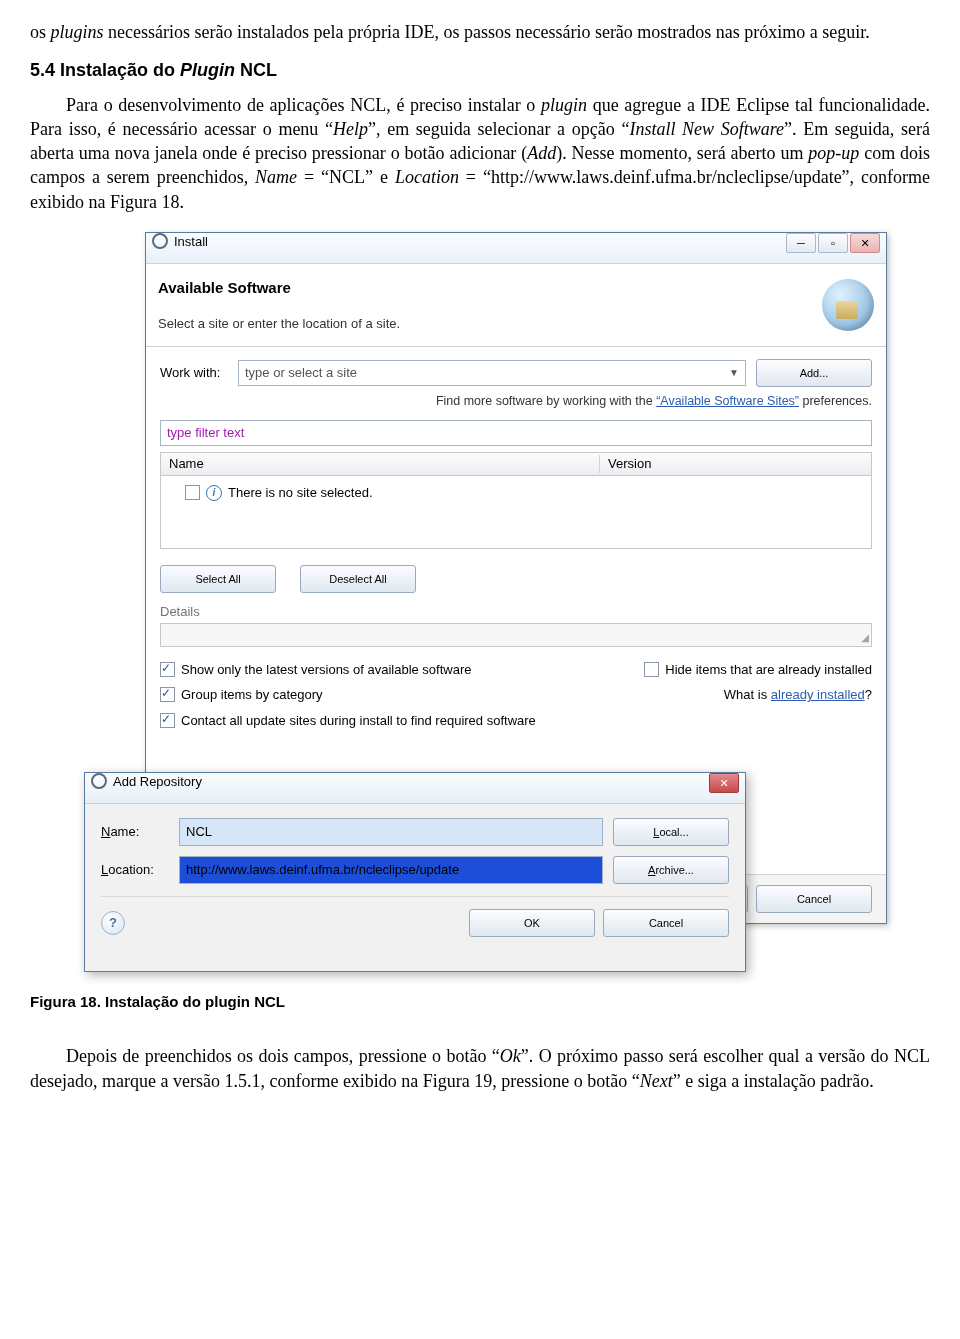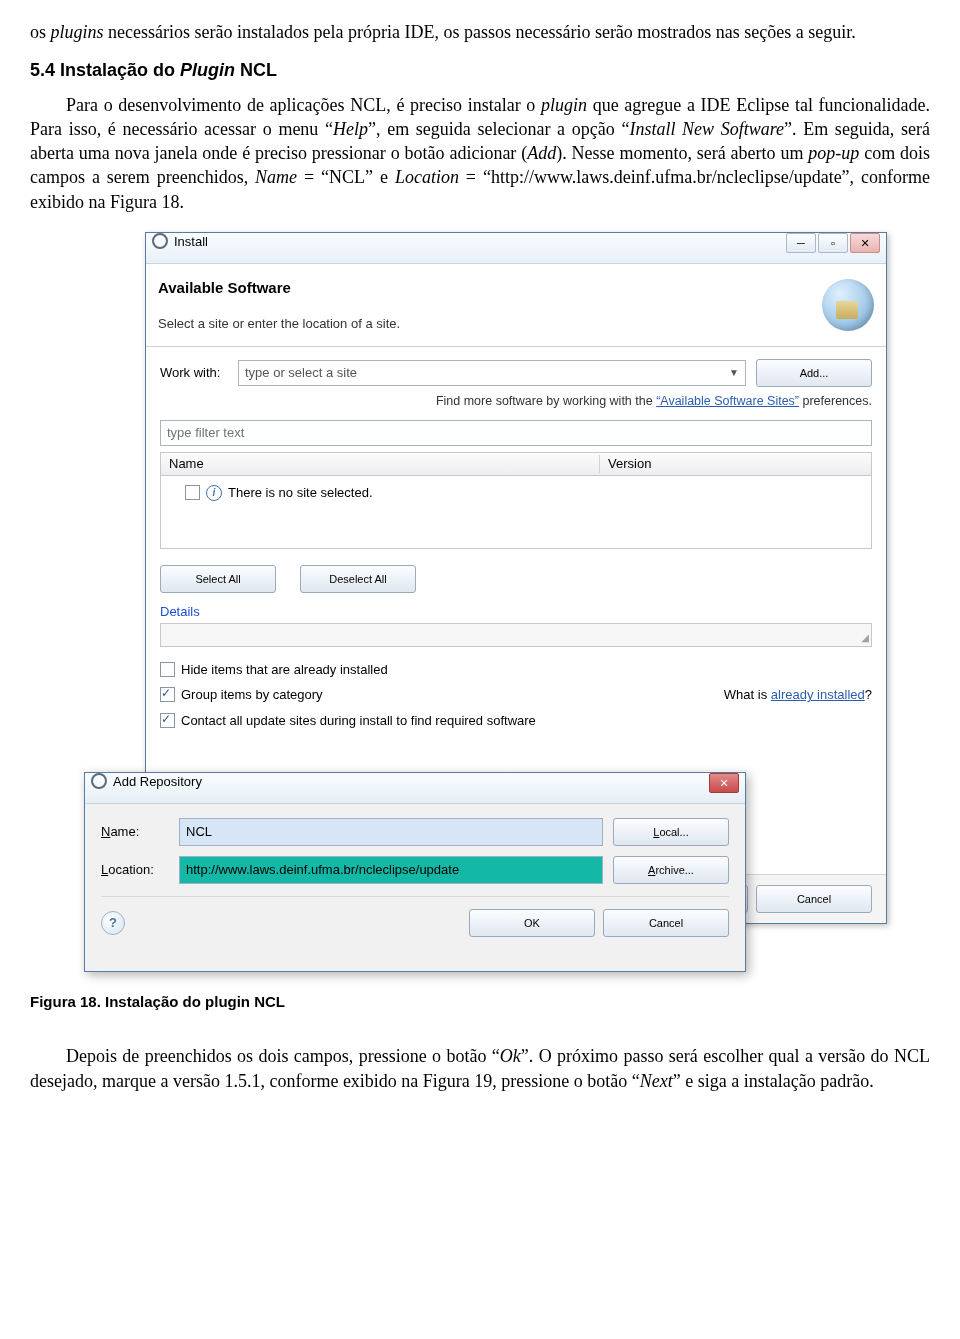--- a/index.html
+++ b/index.html
@@ -123,21 +123,21 @@
       padding:0 14px;
       display:inline-flex; align-items:center; justify-content:center;
       font-size:11px;
     }
     .hint-right {
       text-align:right; font-size:12.5px; color:#333; margin:-2px 0 10px 0;
     }
     .link { color:#2a5db0; text-decoration:underline; }
     .filter-field {
       height:24px; border:1px solid #a7b4c4;
-      padding:0 6px; color:#737373;
+      padding:0 6px; color:#a21caf;
       display:flex; align-items:center;
       margin-bottom:6px;
       text-align:right;
     }
     .tree-header {
       display:flex;
       background:linear-gradient(#fcfcfd,#ebedf0);
       border:1px solid #c8c8c8;
       height:22px; align-items:center;
       font-size:13px;
@@ -152,21 +152,21 @@
     .cb { width:13px; height:13px; border:1px solid #8a96a5; }
     .cb.on { background:#fff; position:relative;}
     .cb.on::after{content:"✓"; position:absolute; top:-3px; left:0; font-size:12px; color:#2c5aa0;}
     .info-i {
       width:14px; height:14px; border-radius:50%;
       border:1px solid #3a74b0;
       display:inline-flex; align-items:center; justify-content:center;
       font-size:10px; font-weight:bold; color:#3a74b0; font-style:italic;
     }
     .select-btns { display:flex; gap:24px; margin:16px 0 10px 0;}
-    .details-lbl { color:#1d4ed8; margin:6px 0 2px 0;}
+    .details-lbl { color:#737373; margin:6px 0 2px 0;}
     .details-box {
       border:1px solid #c8c8c8;
       height:22px;
       background:#f7f7f7;
       position:relative;
     }
     .grip { position:absolute; right:2px; bottom:1px; color:#9aa4b0; font-size:10px;}
     .opts { margin-top:14px; }
     .opt-row { display:flex; align-items:center; margin:8px 0; gap:6px;}
     .opt-row .left { flex:1; display:flex; align-items:center; gap:6px;}
@@ -203,38 +203,38 @@
       background:linear-gradient(#e28a8a,#c84a4a);
       border-color:#a33b3b; color:#fff;
     }
     .ar-body { padding:14px 16px 8px 16px;}
     .ar-row { display:flex; align-items:center; gap:10px; margin-bottom:10px;}
     .ar-row .albl { width:68px;}
     .ar-row .u { text-decoration:underline;}
     .ar-input {
       flex:1; height:26px;
       border:1px solid #9fb1c4;
-      background:#14b8a6;
+      background:#1d4ed8;
       padding:0 6px;
       display:flex; align-items:center;
     }
     .ar-input.sel { background:#d6e6f7;}
     .ar-bottom {
       border-top:1px solid #d8d8d8;
       margin-top:12px;
       padding-top:12px;
       display:flex; align-items:center;
     }
     .ar-bottom .right{ margin-left:auto; display:flex; gap:8px;}
   </style>
 </head>
 <body>
 
 <p>
-  <span>os </span><span class="italic">plugins</span><span> necessários serão instalados pela própria IDE, os passos necessário serão mostrados nas seções a seguir.</span>
+  <span>os </span><span class="italic">plugins</span><span> necessários serão instalados pela própria IDE, os passos necessário serão mostrados nas próximo a seguir.</span>
 </p>
 
 <div class="section-heading">
   <span>5.4 Instalação do </span><span class="italic">Plugin</span><span> NCL</span>
 </div>
 
 <p style="text-indent:36px;">
   <span>Para o desenvolvimento de aplicações NCL, é preciso instalar o </span><span class="italic">plugin</span><span> que agregue a IDE Eclipse tal funcionalidade. Para isso, é necessário acessar o menu “</span><span class="italic">Help</span><span>”, em seguida selecionar a opção “</span><span class="italic">Install New Software</span><span>”. Em seguida, será aberta uma nova janela onde é preciso pressionar o botão adicionar (</span><span class="italic">Add</span><span>). Nesse momento, será aberto um </span><span class="italic">pop-up</span><span> com dois campos a serem preenchidos, </span><span class="italic">Name</span><span> = “NCL” e </span><span class="italic">Location</span><span> = “http://www.laws.deinf.ufma.br/ncleclipse/update”, conforme exibido na Figura 18.</span>
 </p>
 
@@ -294,20 +294,24 @@
         <div class="btn">Deselect All</div>
       </div>
 
       <div class="details-lbl">Details</div>
       <div class="details-box">
         <span class="grip">◢</span>
       </div>
 
       <div class="opts">
         <div class="opt-row">
+          <div class="left">
+            <span class="cb on"></span>
+            <span>Show only the latest versions of available software</span>
+          </div>
           <span class="cb"></span>
           <span>Hide items that are already installed</span>
         </div>
         <div class="opt-row">
           <div class="left">
             <span class="cb on"></span>
             <span>Group items by category</span>
           </div>
           <span>
             <span>What is </span><span class="link">already installed</span><span>?</span>

